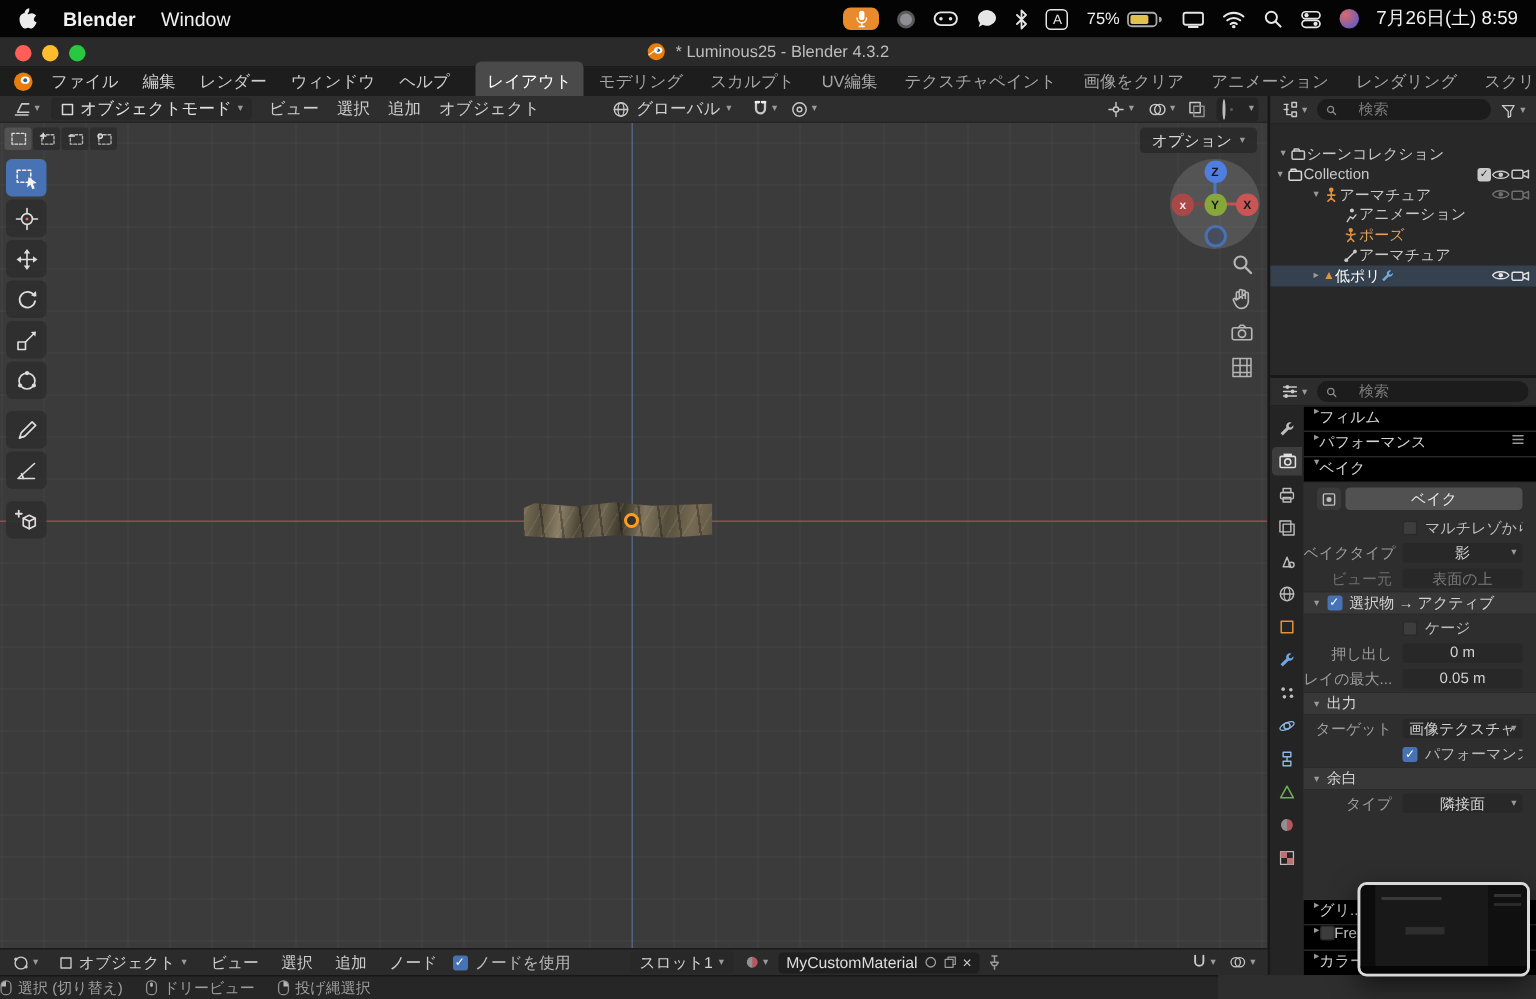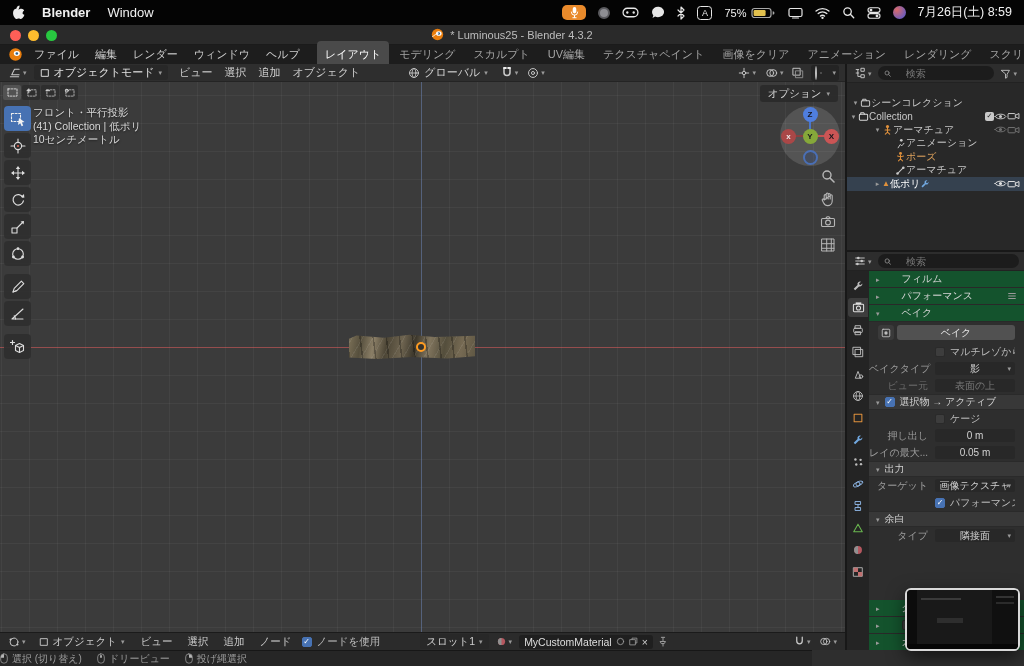--- a/index.html
+++ b/index.html
@@ -98,21 +98,21 @@
 .orow .spacer{flex:1}
 .chev{width:9px;text-align:center;flex:none}
 .ocheck{width:9px;height:9px;border-radius:2px;background:#c9c9c9;color:#222;font-size:7px;display:flex;align-items:center;justify-content:center}
 .dimset{opacity:.45}
 .hsplit{height:2px;background:#181818;flex:none}
 .props-main{flex:1;display:flex;min-height:0}
 .ptabs{width:22px;background:#242424;display:flex;flex-direction:column;align-items:center;padding-top:5px;gap:3px;flex:none}
 .ptab{width:20px;height:19px;display:flex;align-items:center;justify-content:center;border-radius:3px 0 0 3px}
 .ptab.active{background:#3d3d3d}
 .pcontent{flex:1;background:#2e2e2e;overflow:hidden;font-size:10px;display:flex;flex-direction:column}
-.sec{height:17px;display:flex;align-items:center;gap:22px;padding:0 7px;background:#14532d;border-bottom:1px solid #292929;color:#d6d6d6;flex:none}
+.sec{height:17px;display:flex;align-items:flex-start;gap:0;padding:0 7px;background:#000000;border-bottom:1px solid #292929;color:#d6d6d6;flex:none}
 .sec .right-ic{margin-left:auto}
 .subsec{height:16px;display:flex;align-items:center;gap:5px;padding:0 7px;background:#383838;border-top:1px solid #2a2a2a;border-bottom:1px solid #2a2a2a;color:#d2d2d2;flex:none}
 .prow{height:17px;display:flex;align-items:center;padding-right:9px;flex:none}
 .plabel{width:66px;flex:none;text-align:right;padding-right:7px;color:#9c9c9c;white-space:nowrap;overflow:hidden}
 .plabel.dim{color:#6e6e6e}
 .pfield{flex:1;height:13px;background:#282828;border-radius:2.5px;display:flex;align-items:center;justify-content:center;color:#d2d2d2;position:relative}
 .pfield .cd{position:absolute;right:4px}
 .pfield.dim{color:#787878}
 .checkbox{width:10px;height:10px;border-radius:2px;background:#3d3d3d;border:1px solid #2a2a2a;flex:none;display:flex;align-items:center;justify-content:center;font-size:8px;color:#fff;line-height:1}
 .checkbox.checked{background:#4772b3;border-color:#4772b3}
@@ -368,25 +368,20 @@
           <circle cx="3" cy="3" r="1.6" fill="none" stroke="#dcdcdc" stroke-width="1"></circle>
         </svg>
       </span>
   </div>
 
   <div class="options">
     <span>オプション</span>
     <span class="cd">▾</span>
   </div>
 
-  <div class="vp-overlay">
-    <div>フロント・平行投影</div>
-    <div>(41) Collection | 低ポリ</div>
-    <div>10センチメートル</div>
-  </div>
 
   <div id="toolbar">
     <span class="tool active">
         <svg width="16" height="16" viewBox="0 0 16 16">
           <rect x="1.5" y="2.5" width="9" height="8" fill="none" stroke="#eee" stroke-width="1.1" stroke-dasharray="2 1.6"></rect>
           <path d="M9 7l5.5 4-2.6.5 1.3 3-1.6.7-1.3-3L8 14z" fill="#f2f2f2"></path>
         </svg>
       </span>
     <span class="tool">
         <svg width="16" height="16" viewBox="0 0 16 16">

